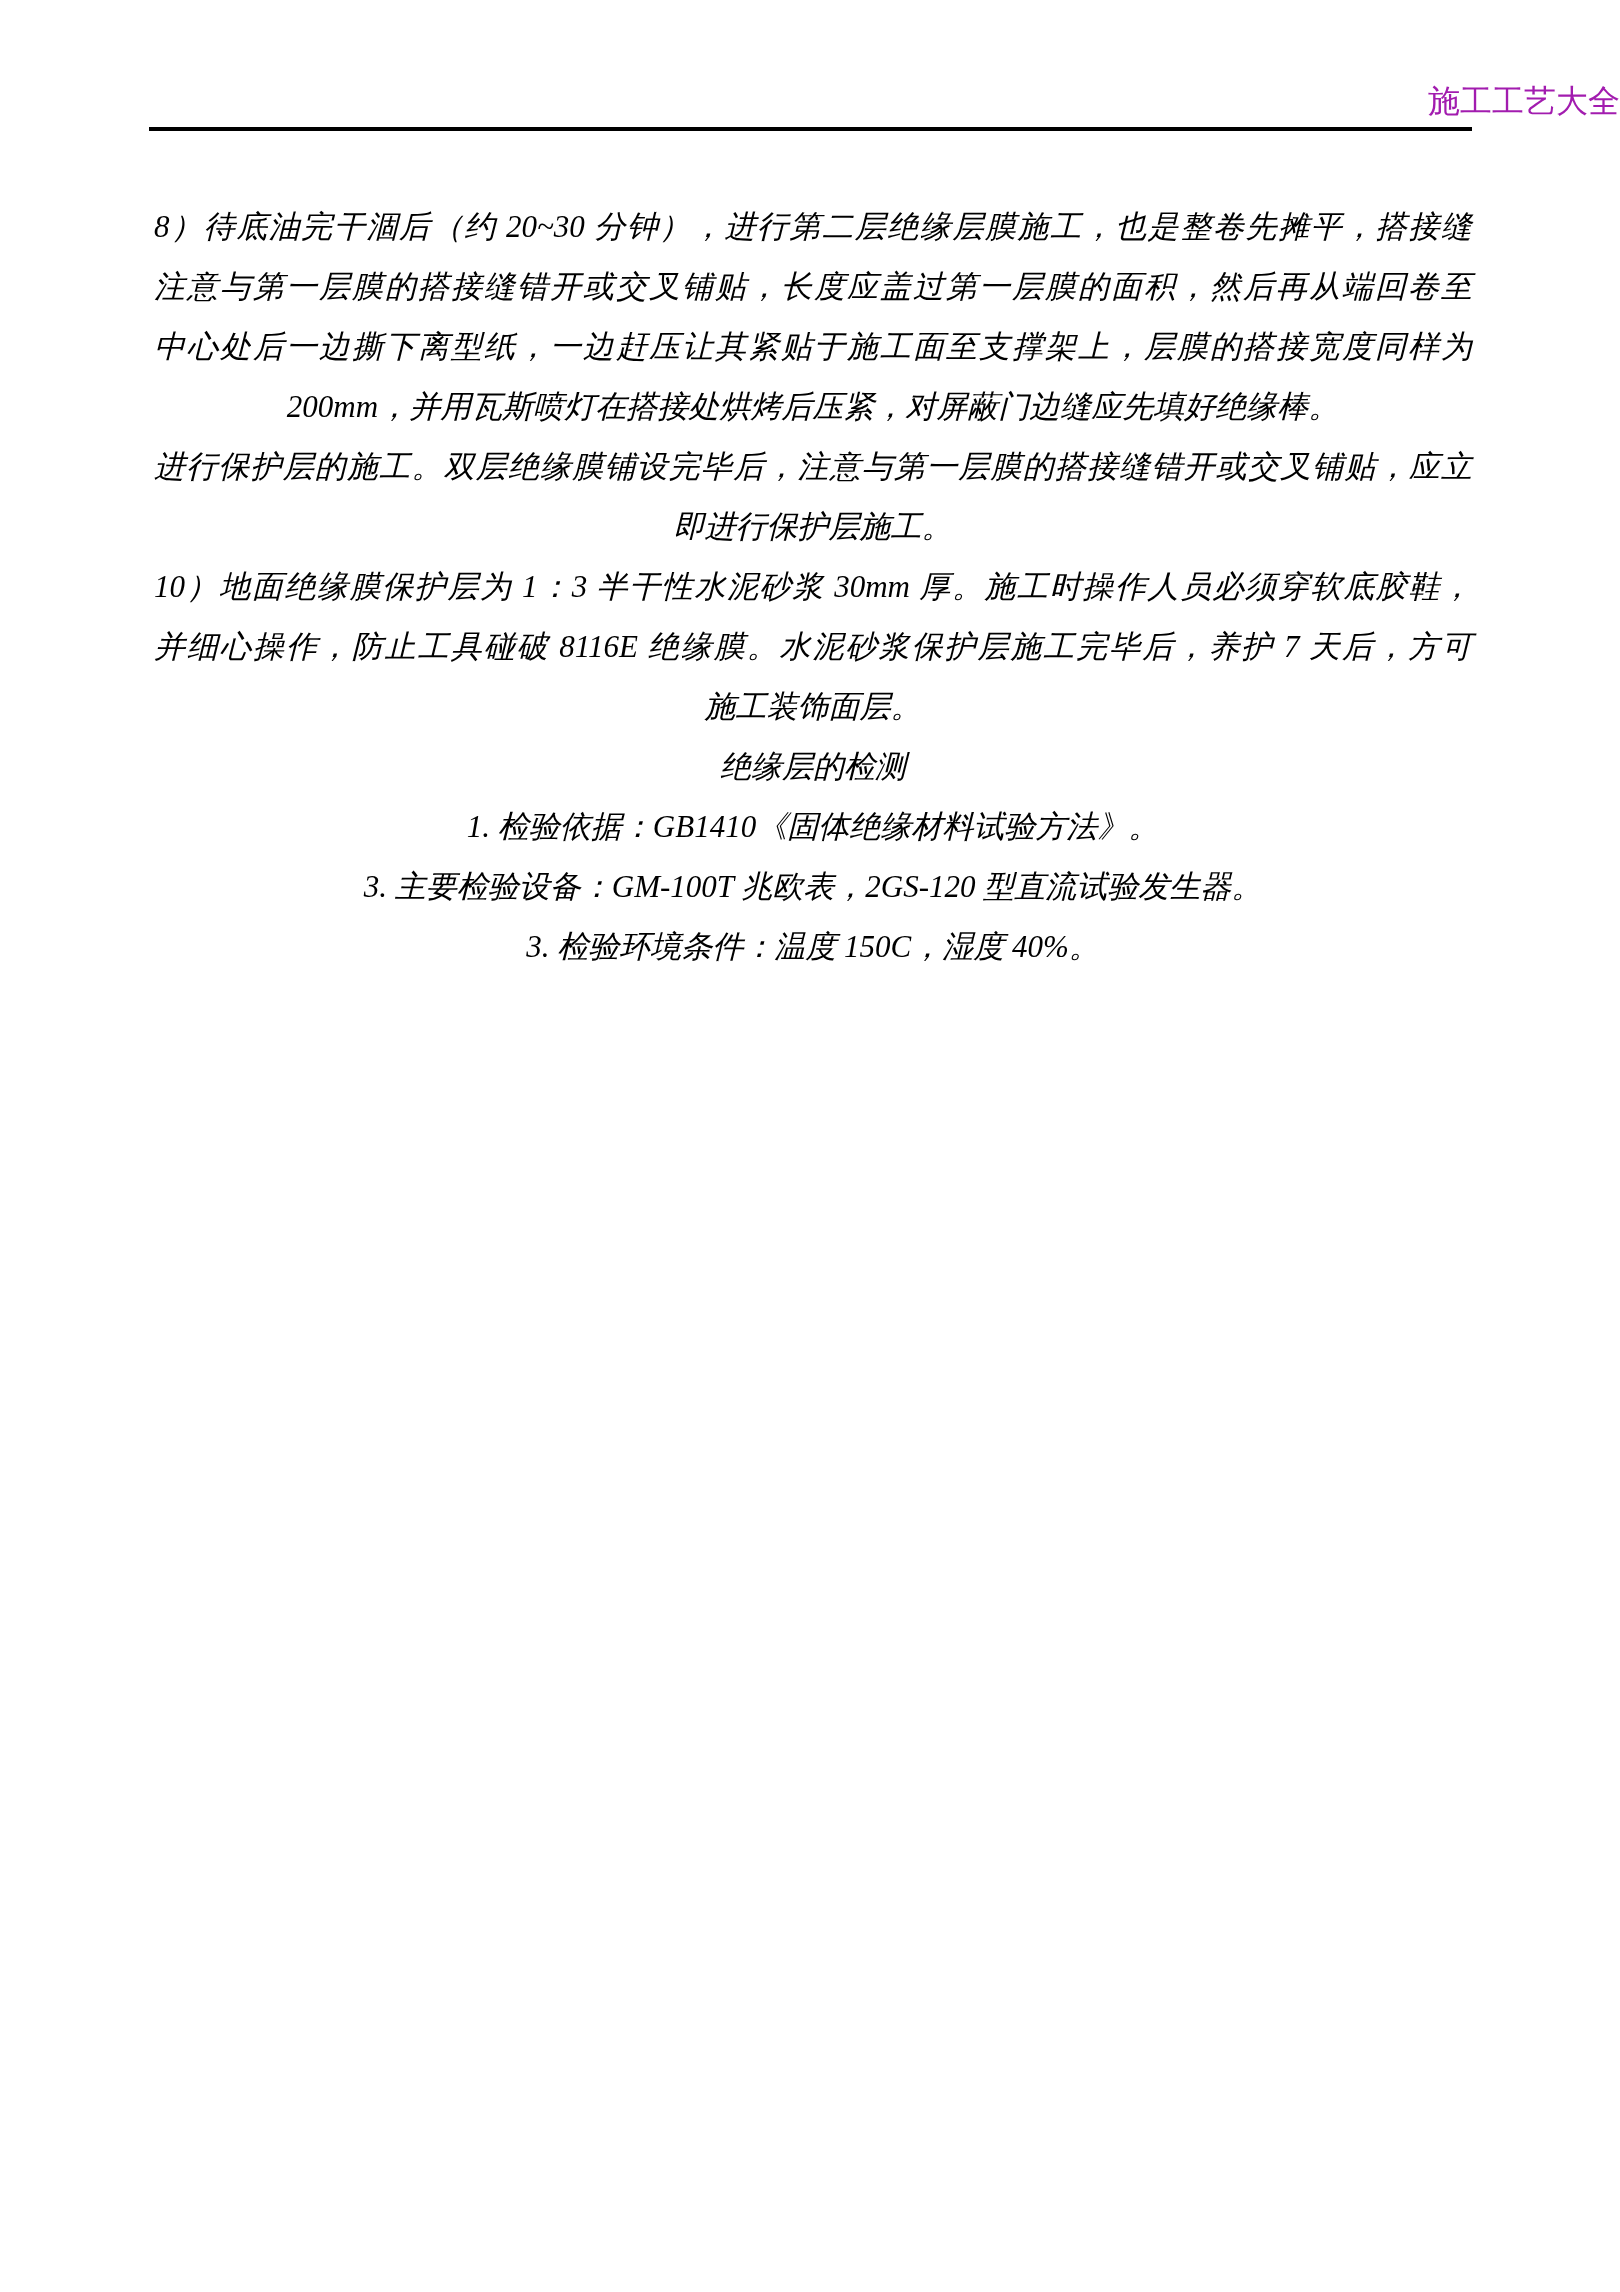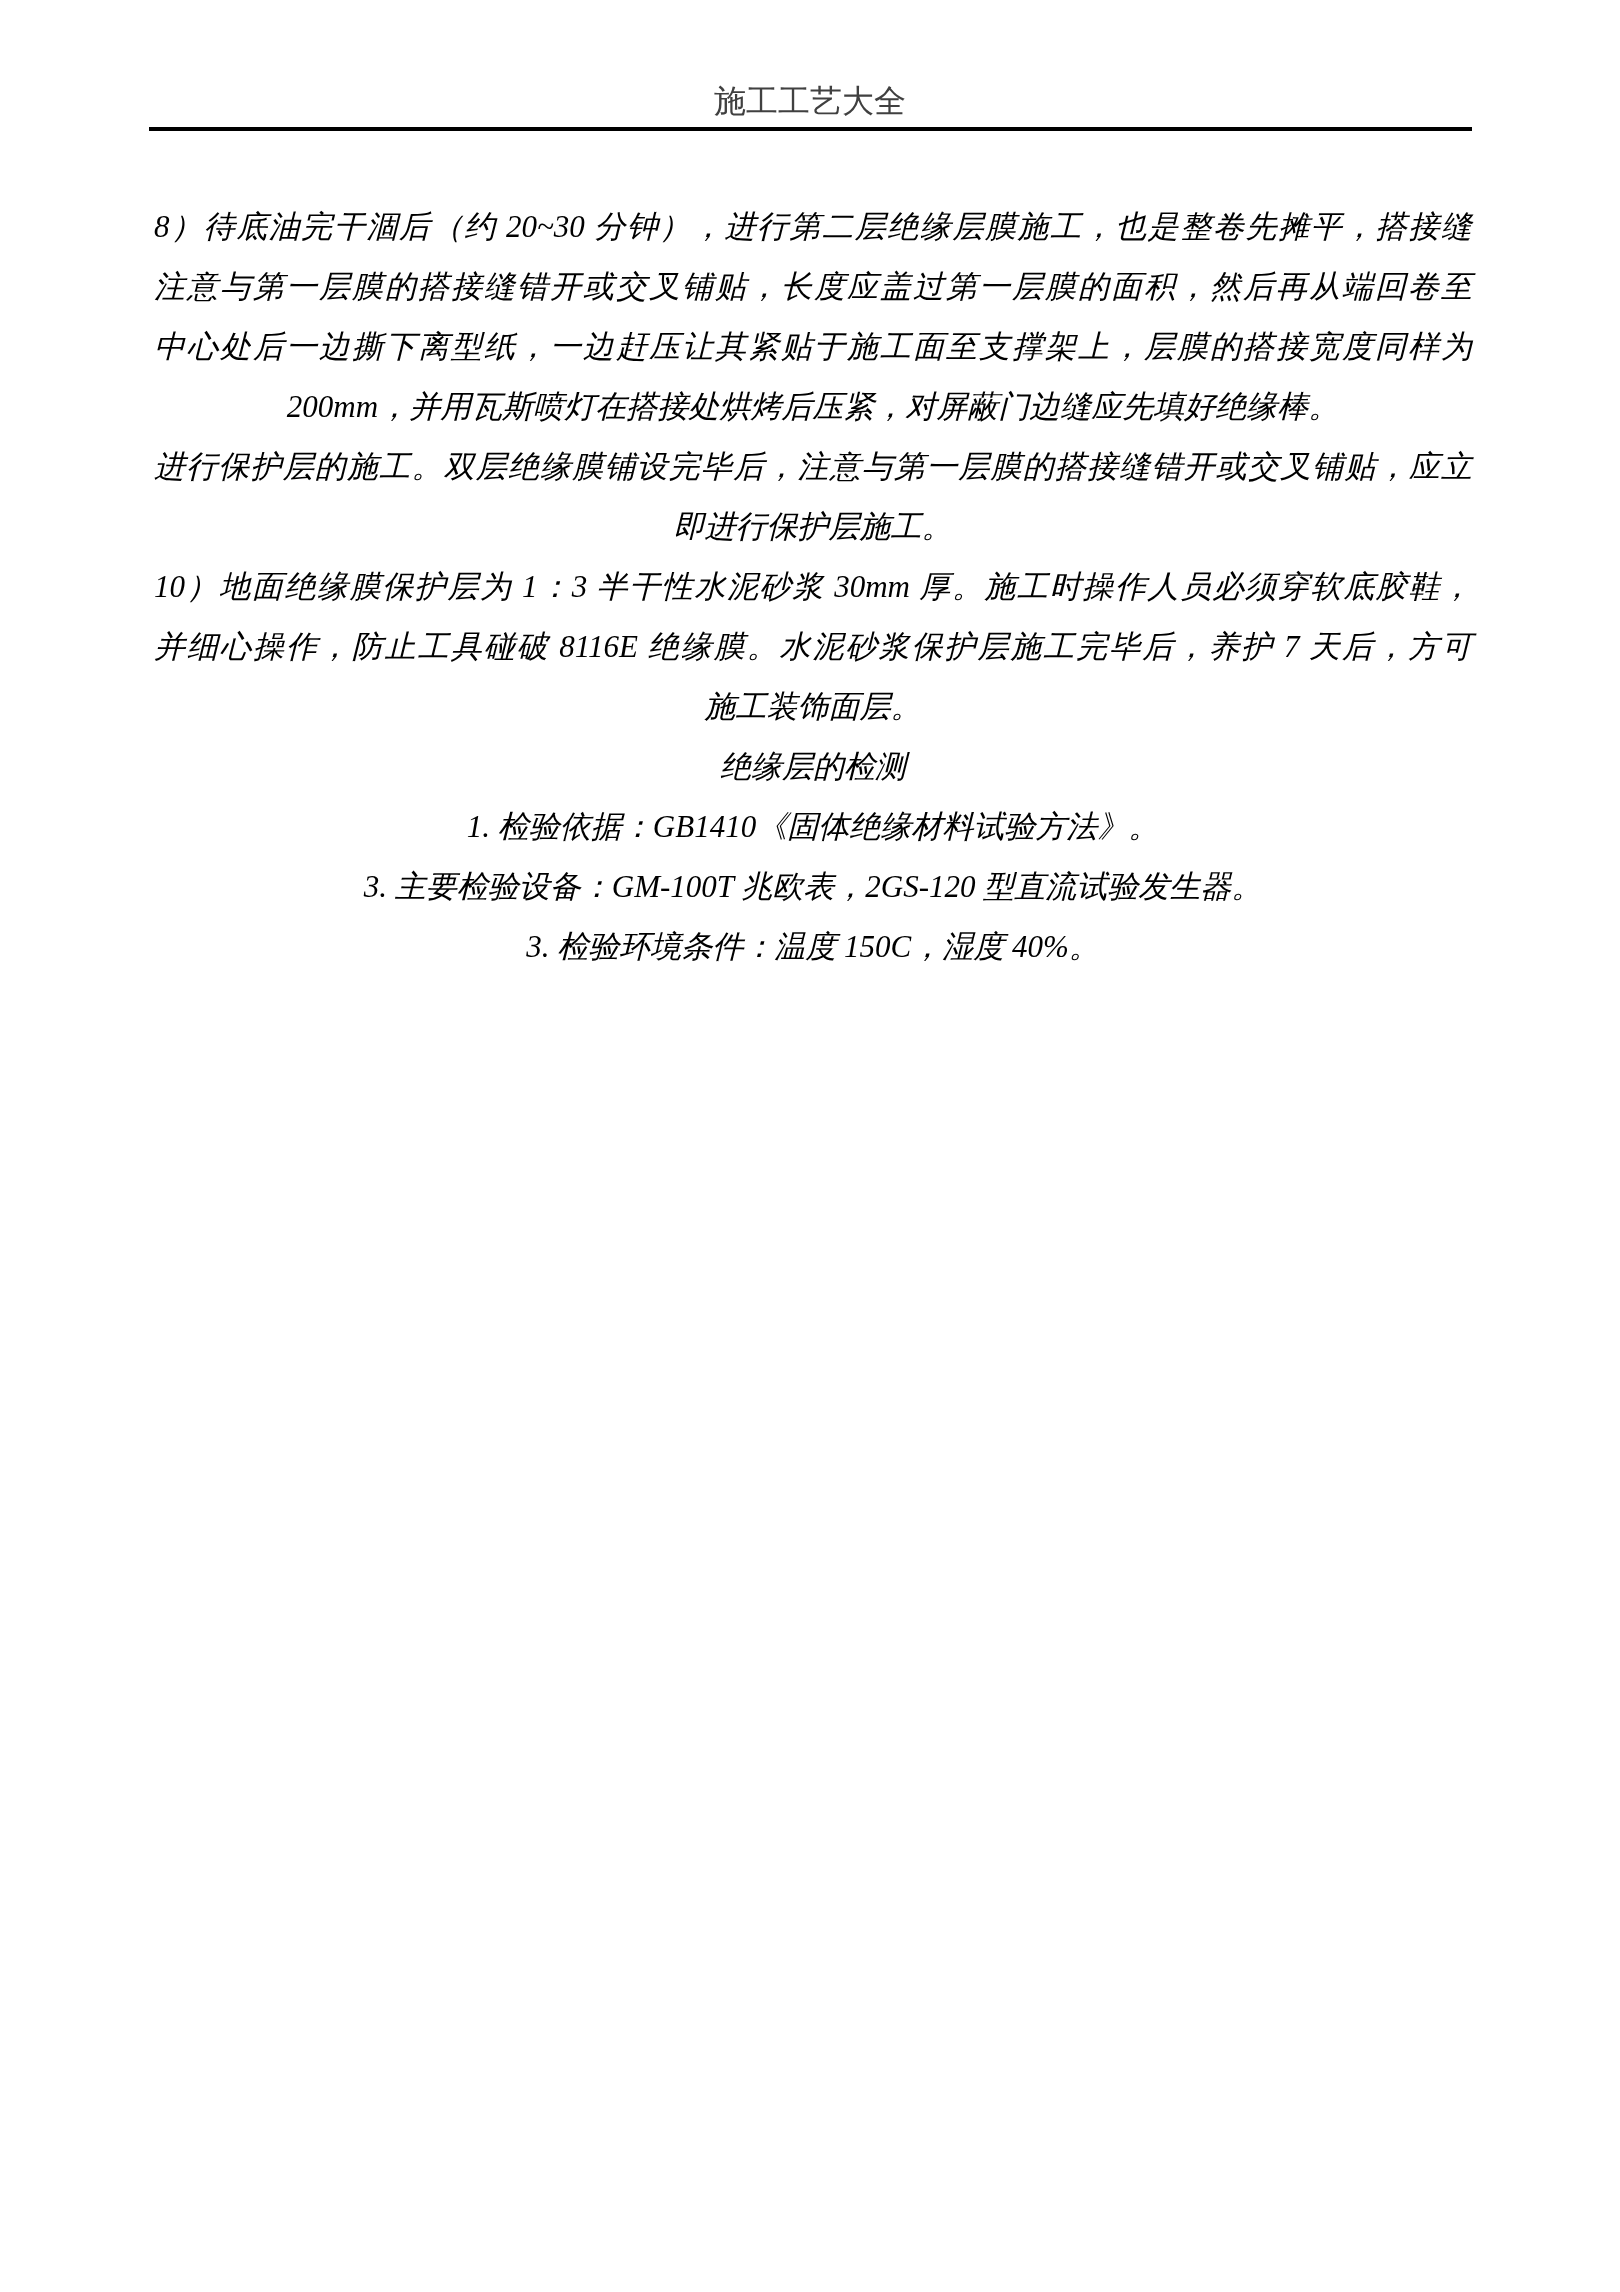--- a/index.html
+++ b/index.html
@@ -14,24 +14,24 @@
     background: #ffffff;
     color: #000000;
     font-family: "Liberation Serif", "DejaVu Serif", serif;
     overflow: hidden;
   }
   .header-title {
     position: absolute;
     top: 84px;
     left: 0;
     width: 100%;
-    text-align: center;
+    text-align: right;
     font-size: 32px;
     line-height: 35px;
-    color: #404040;
+    color: #a21caf;
   }
   .header-rule {
     position: absolute;
     left: 149px;
     top: 127px;
     width: 1323px;
     height: 3.9px;
     background: #000000;
   }
   .content {

